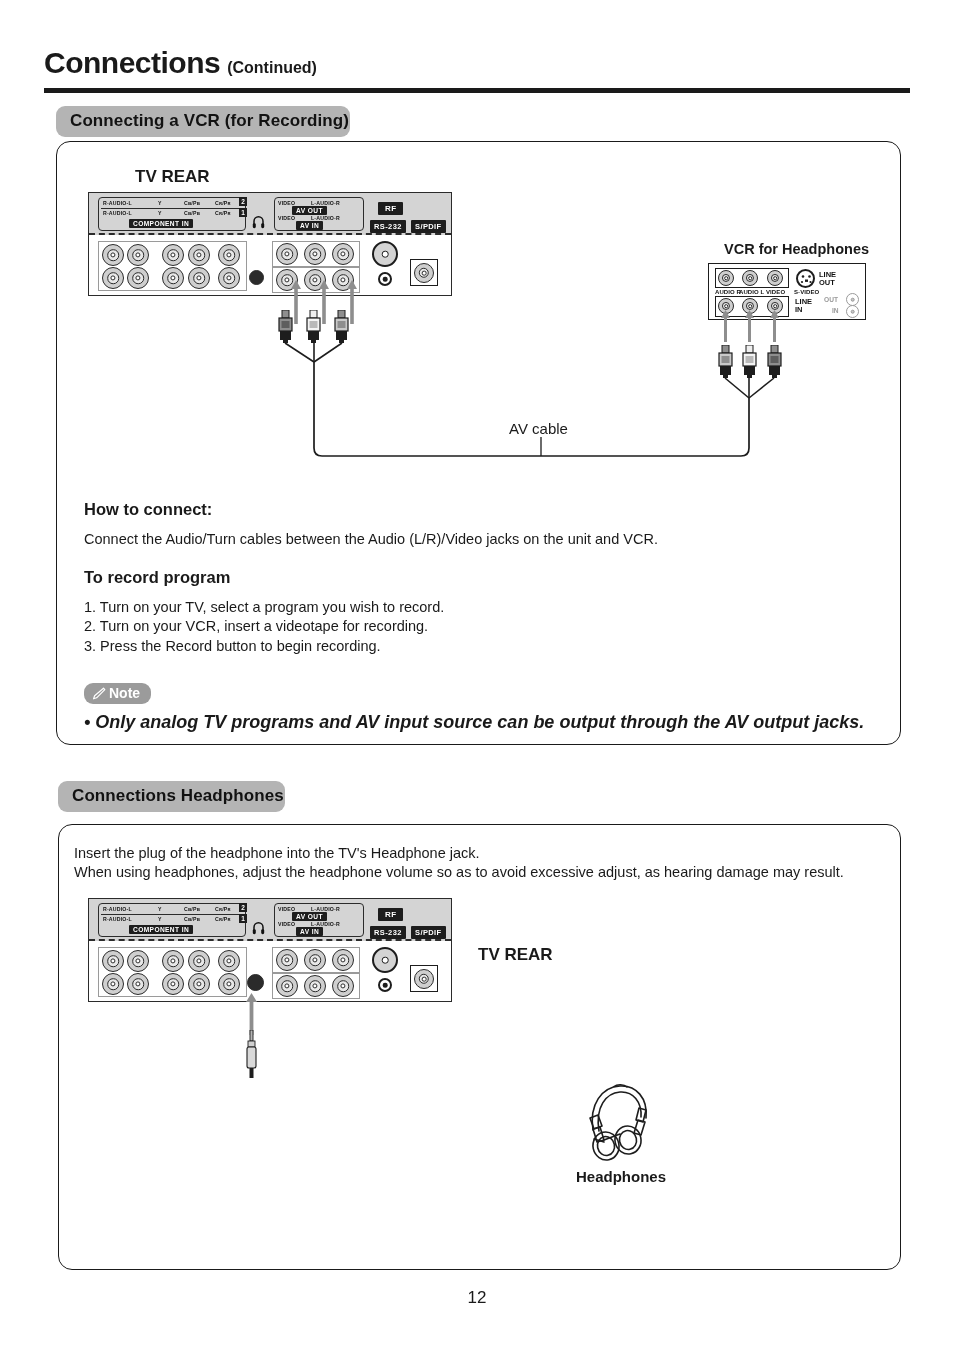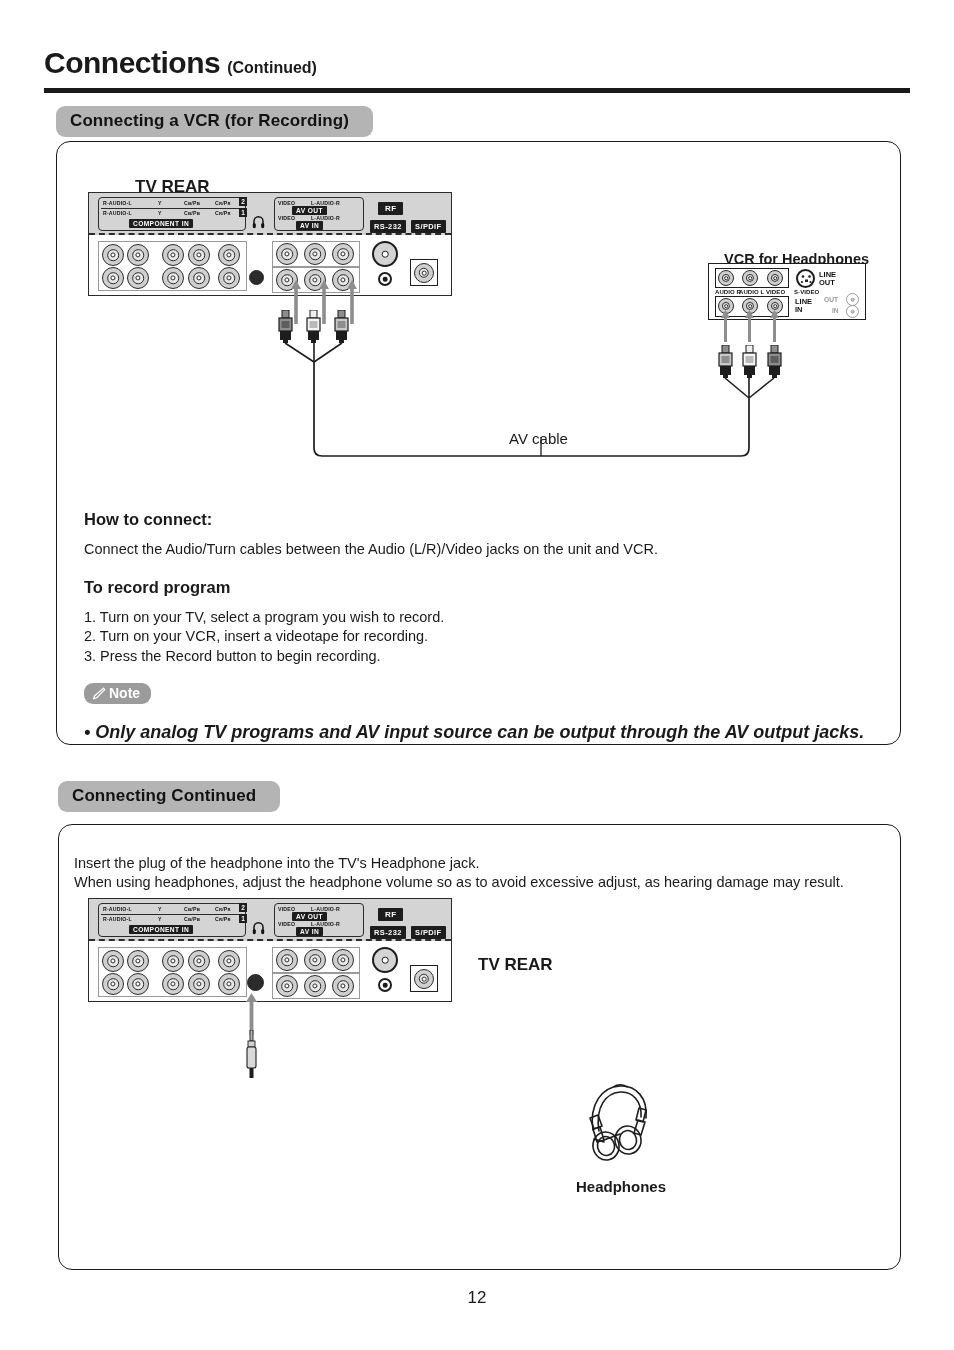--- a/index.html
+++ b/index.html
@@ -44,21 +44,21 @@
     width: 866px;
     height: 5px;
     background: #1a1a1a;
   }
 
   
   .section-pill {
     position: absolute;
     background: #b4b4b4;
     border-radius: 9px;
-    padding: 5px 24px 6px 14px;
+    padding: 5px 1px 6px 14px;
     font-size: 17px;
     font-weight: bold;
     color: #121212;
     letter-spacing: 0.1px;
     white-space: nowrap;
   }
   #pill-vcr { left: 56px; top: 106px; }
   #pill-hp  { left: 58px; top: 781px; }
 
   
@@ -71,21 +71,20 @@
   }
   #panel-vcr { left: 56px; top: 141px; width: 845px; height: 604px; }
   #panel-hp  { left: 58px; top: 824px; width: 843px; height: 446px; }
 
   
   .txt {
     position: absolute;
     font-family: "Liberation Sans", sans-serif;
     color: #1a1a1a;
     white-space: nowrap;
-    margin-top: 10px;
   }
   .h-bold  { font-weight: bold; font-size: 16px; }
   .body-t  { font-size: 14.5px; }
   .note-t  { font-size: 18px; font-weight: bold; font-style: italic; }
   .diag-label { font-weight: bold; font-size: 17px; }
 
   
   #note-badge {
     position: absolute;
     left: 84px;
@@ -568,21 +567,21 @@
 <div id="note-badge">
   <span>
     <svg width="14" height="13" viewBox="0 0 14 13">
       <path d="M11.5 1.2 L12.8 2.6 L4.6 10.8 L1.6 11.8 L2.6 8.8 Z" fill="none" stroke="#ffffff" stroke-width="1.2" stroke-linejoin="round"></path>
     </svg>
   </span>
   <span>Note</span>
 </div>
 <div class="txt note-t" style="left:84px; top:712px;">• Only analog TV programs and AV input source can be output through the AV output jacks.</div>
 
-<div class="section-pill" id="pill-hp">Connecting Continued</div>
+<div class="section-pill" id="pill-hp">Connections Headphones</div>
 <div class="panel" id="panel-hp"></div>
 
 <div class="txt body-t" style="left:74px; top:845px; font-size:14.5px;">Insert the plug of the headphone into the TV's Headphone jack.</div>
 <div class="txt body-t" style="left:74px; top:864px; font-size:14.5px;">When using headphones, adjust the headphone volume so as to avoid excessive adjust, as hearing damage may result.</div>
 
 <div class="tvpanel" id="tvpanel2" style="left:88px; top:898px; width:364px; height:104px;">
   <div class="silk"></div>
   <div class="jackzone"></div>
 
   <div class="silkbox" style="left:9px; top:4px; width:148px; height:34px;"></div>

